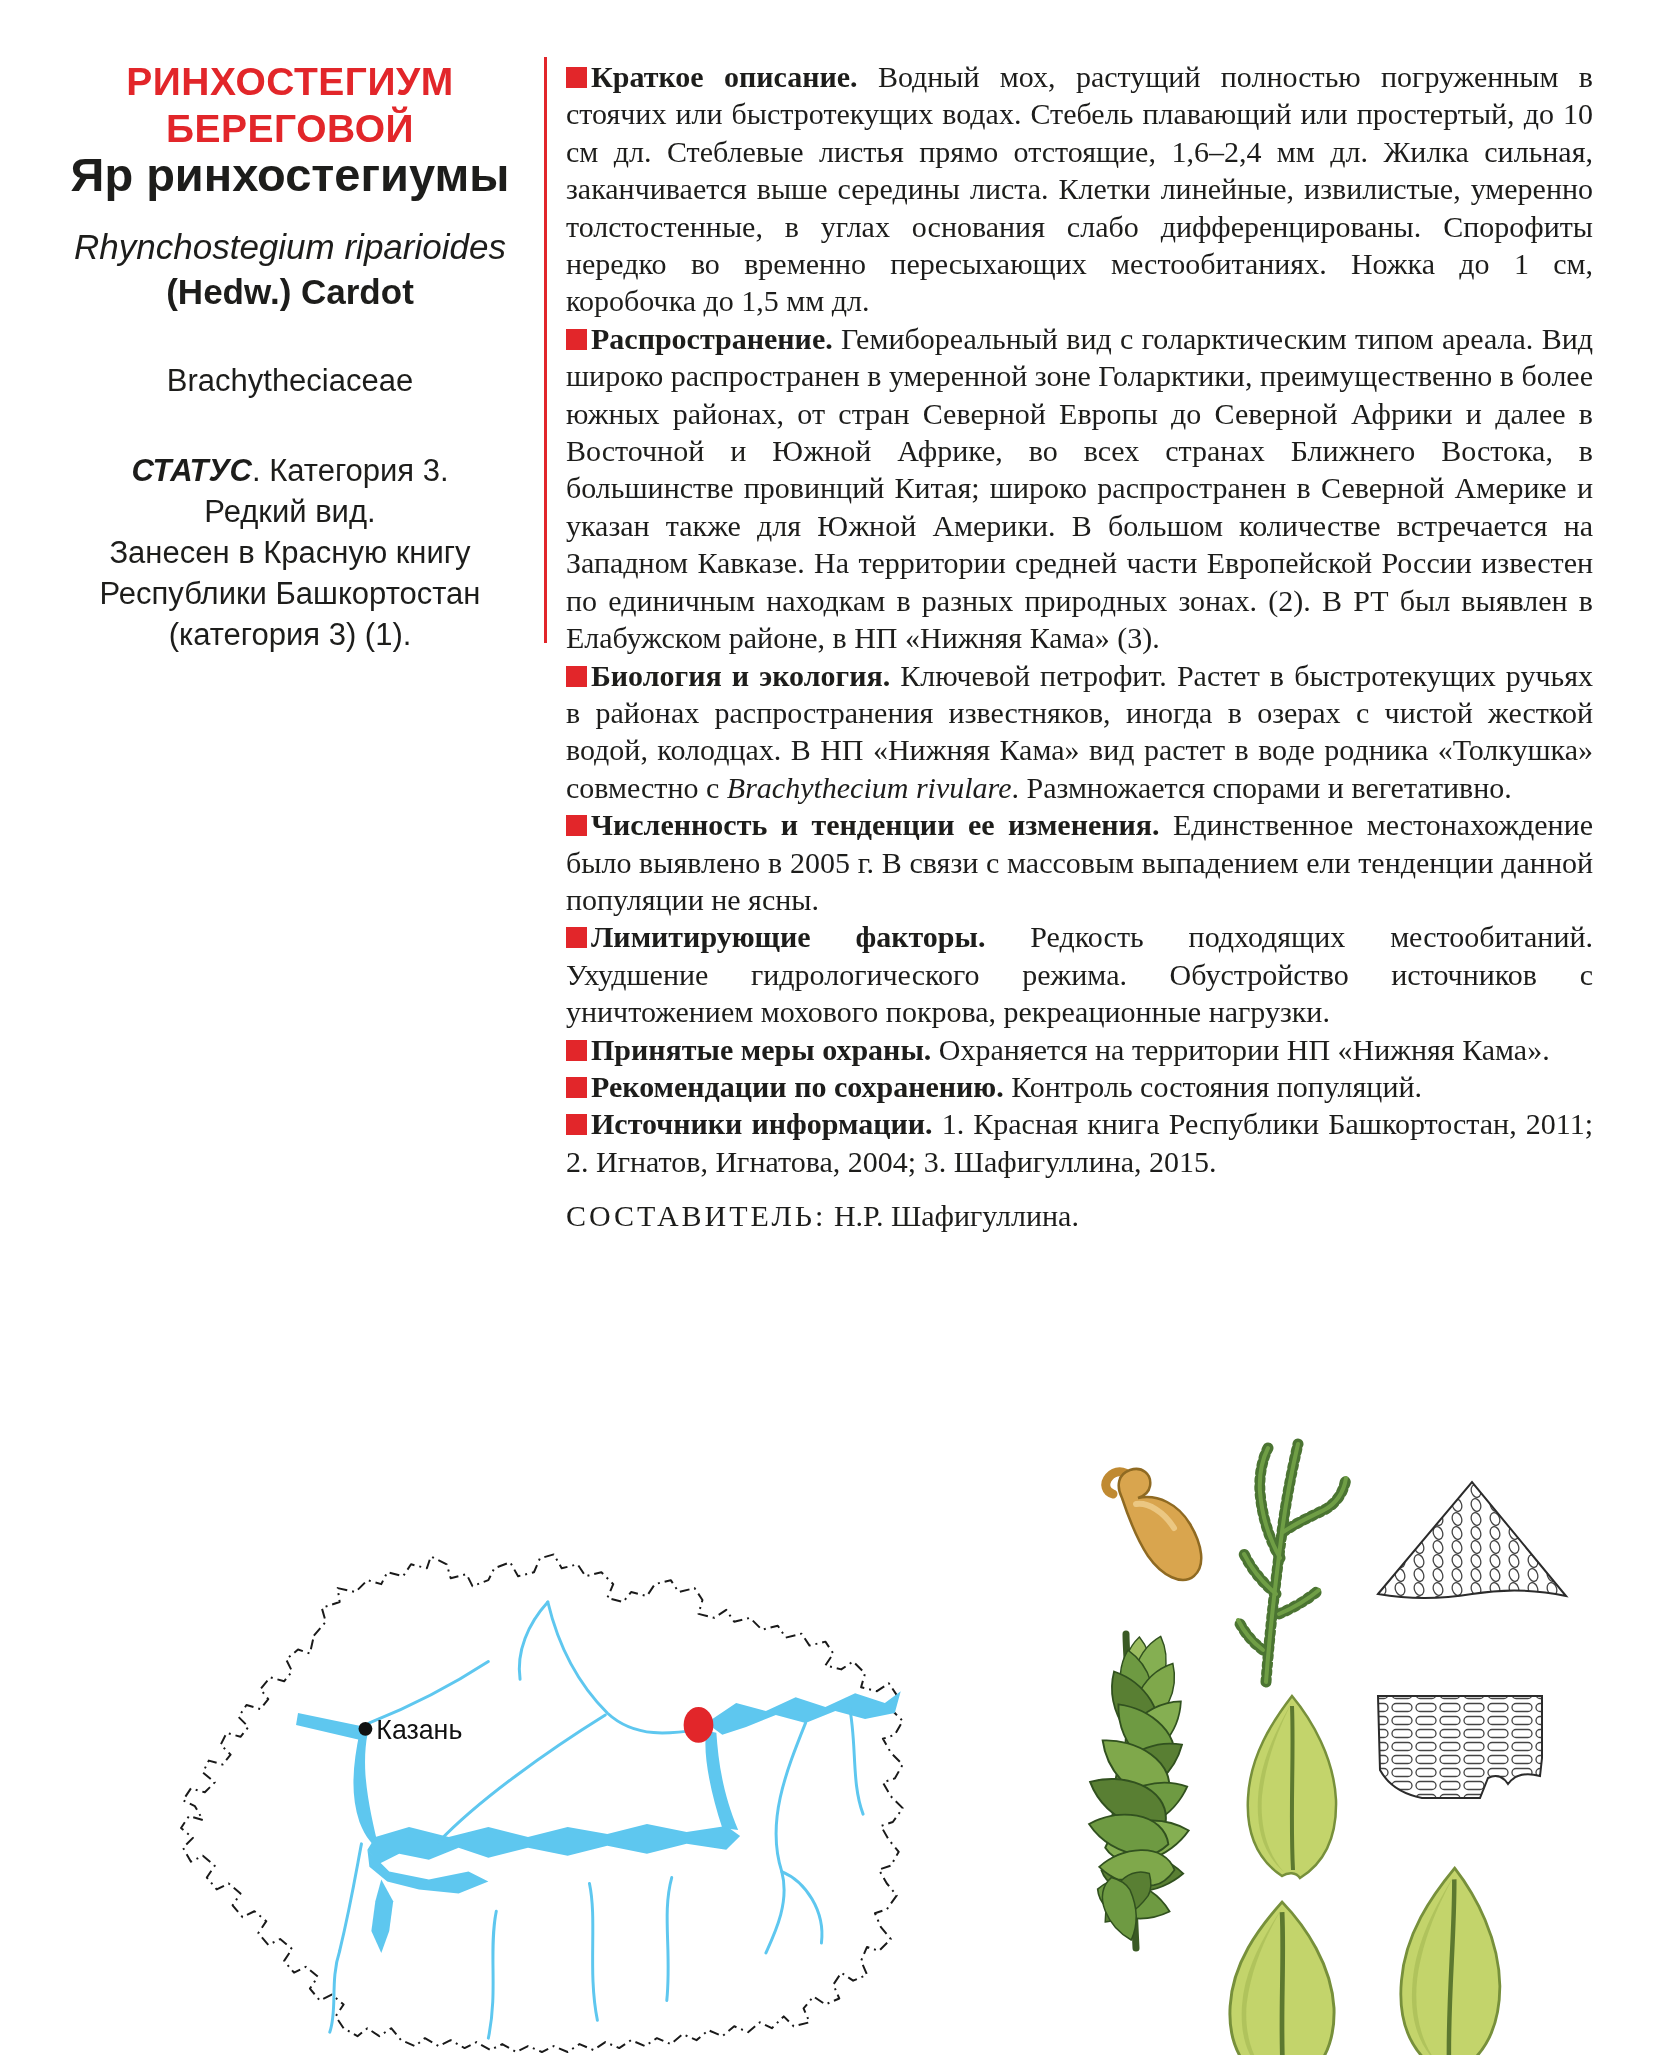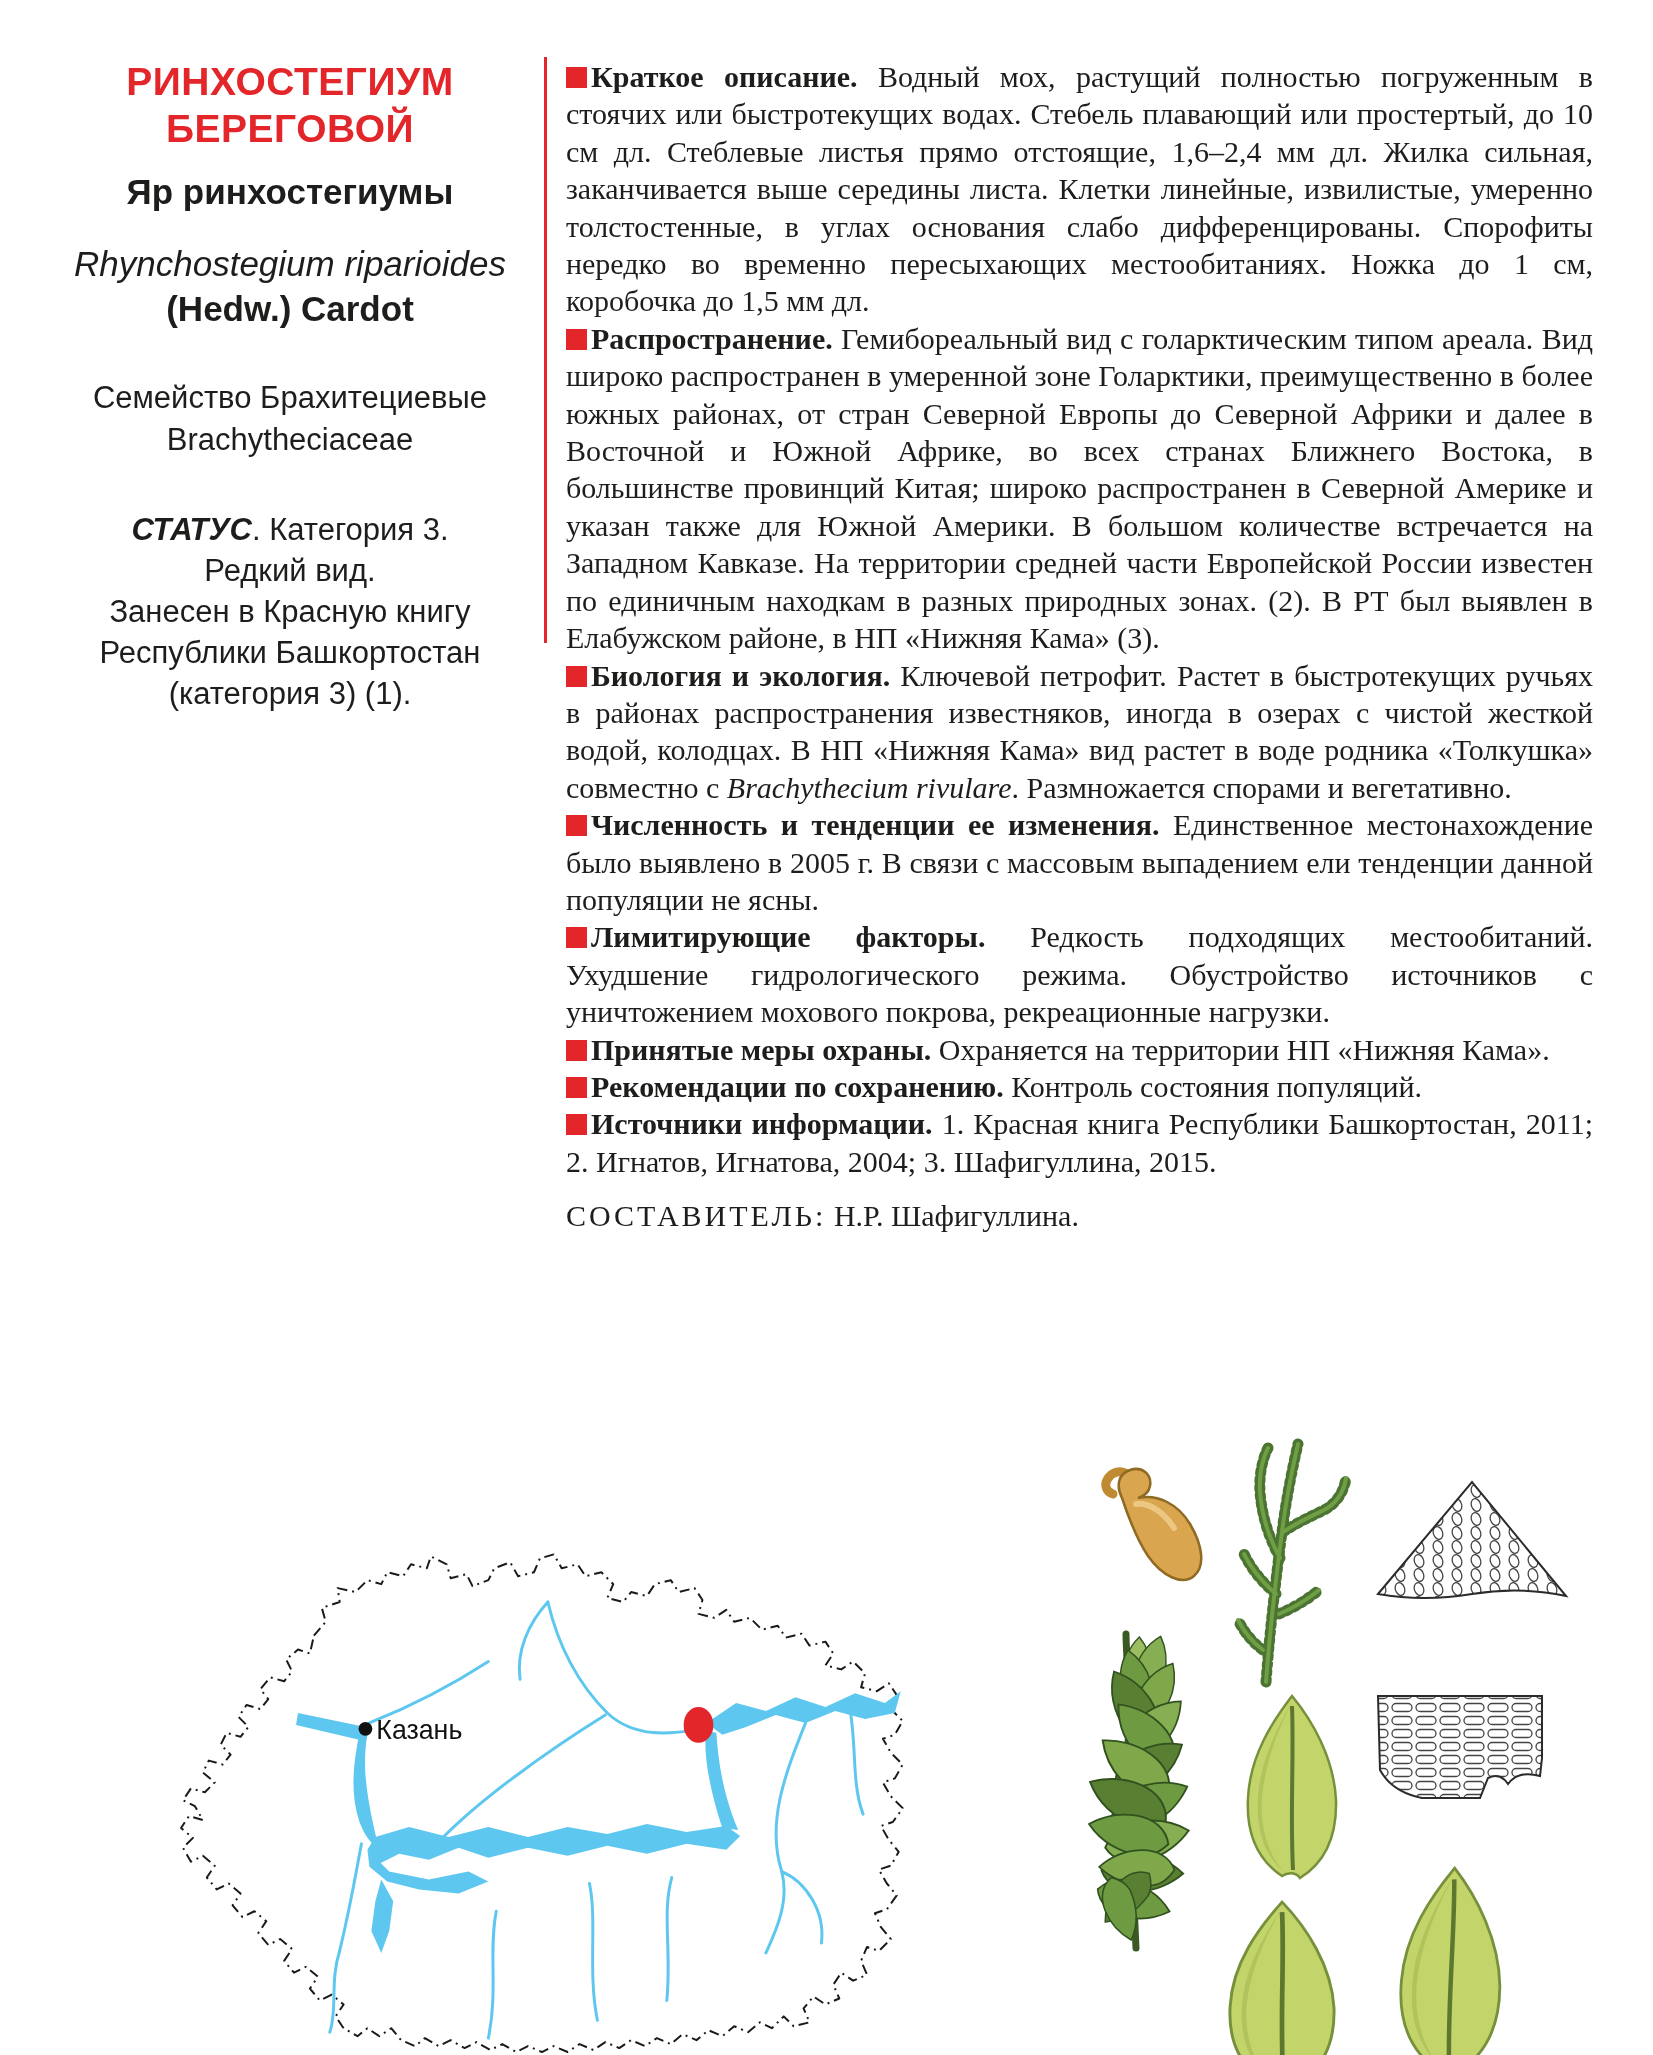--- a/index.html
+++ b/index.html
@@ -13,21 +13,21 @@
     width:1653px;height:2055px;position:relative;overflow:hidden;
     font-family:"Liberation Sans", sans-serif;color:var(--ink);
   }
   
   .left-col{
     position:absolute;left:58px;top:58px;width:464px;text-align:center;
   }
   .ru-title{
     color:var(--red);font-weight:bold;font-size:39px;line-height:47px;letter-spacing:0.5px;
   }
-  .tatar-name{font-weight:bold;font-size:35px;line-height:45px;margin-top:17px;}
+  .tatar-name{font-weight:bold;font-size:47px;line-height:45px;margin-top:0;}
   .latin-name{font-weight:normal;font-style:italic;font-size:35px;line-height:45px;margin-top:27px;}
   .author-name{font-weight:bold;font-size:35px;line-height:45px;}
   .family-block{margin-top:46px;font-size:31px;line-height:42px;}
   .status-block{margin-top:48px;font-size:31px;line-height:41px;}
   .status-block b{font-weight:bold;font-style:italic;}
   
   .divider{
     position:absolute;left:544px;top:57px;width:3px;height:586px;background:var(--red);
   }
   
@@ -72,21 +72,20 @@
 <div class="left-col">
   <div class="ru-title">
     <div>РИНХОСТЕГИУМ</div>
     <div>БЕРЕГОВОЙ</div>
   </div>
   <div class="tatar-name">Яр ринхостегиумы</div>
   <div class="latin-name">Rhynchostegium riparioides</div>
   <div class="author-name">(Hedw.) Cardot</div>
 
   <div class="family-block">
-    <div>Семейство Брахитециевые</div>
     <div>Brachytheciaceae</div>
   </div>
 
   <div class="status-block">
     <div><b>СТАТУС</b><span>. Категория 3.</span></div>
     <div>
         <div>Редкий вид.</div>
         <div>Занесен в Красную книгу</div>
         <div>Республики Башкортостан</div>
         <div>(категория 3) (1).</div>

